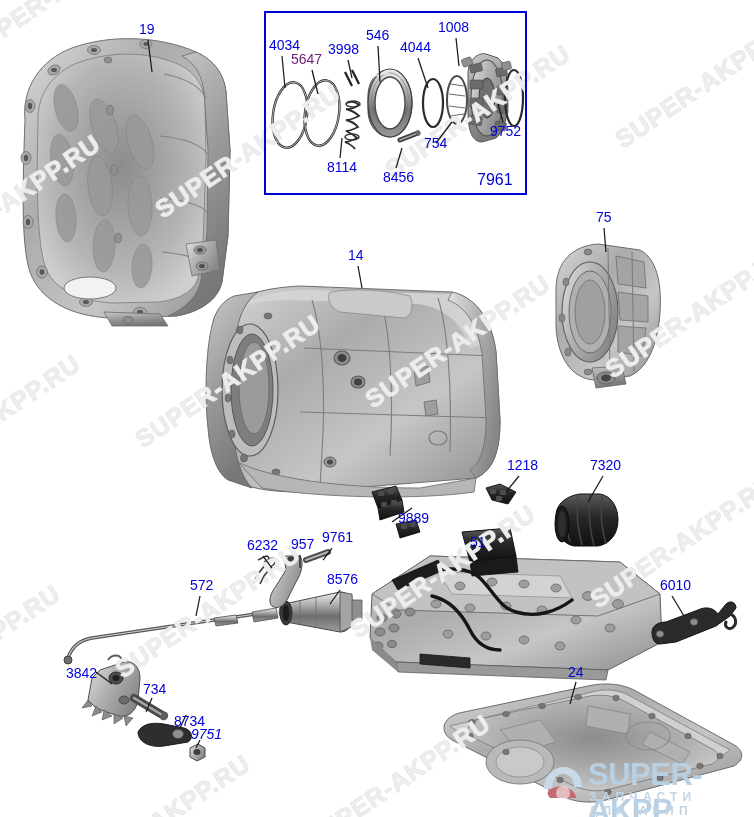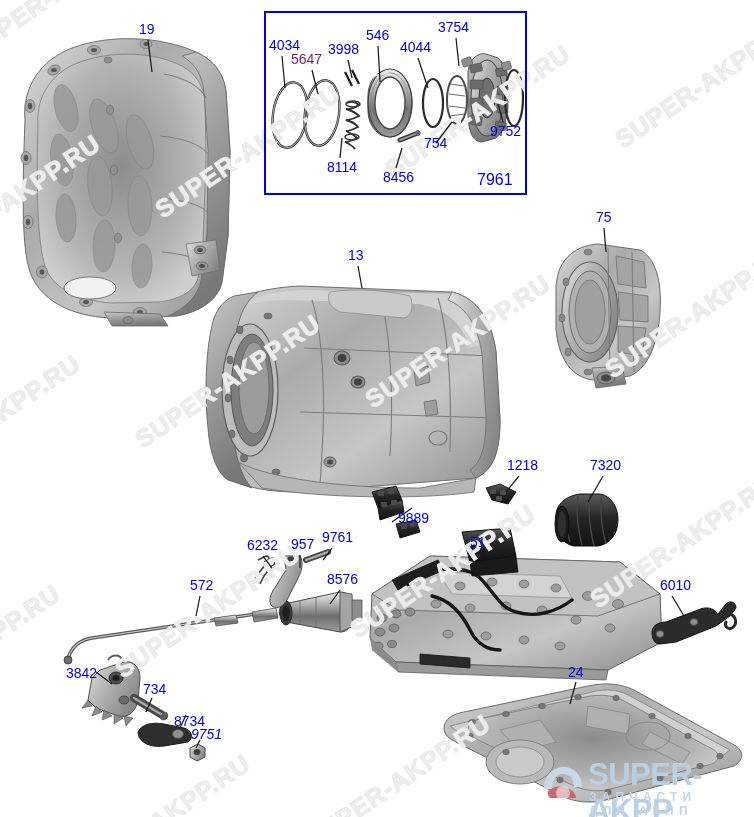--- a/index.html
+++ b/index.html
@@ -612,27 +612,27 @@
       <path d="M576,682 L570,704" class="ld"></path>
     </svg>
 
   <div id="label-layer">
       <div class="lbl" style="left: 139px; top: 22px; color: rgb(0, 0, 216);">19</div>
       <div class="lbl" style="left: 269px; top: 38px; color: rgb(0, 0, 216);">4034</div>
       <div class="lbl" style="left: 291px; top: 52px; color: #701a75;">5647</div>
       <div class="lbl" style="left: 328px; top: 42px; color: rgb(0, 0, 216);">3998</div>
       <div class="lbl" style="left: 366px; top: 28px; color: rgb(0, 0, 216);">546</div>
       <div class="lbl" style="left: 400px; top: 40px; color: rgb(0, 0, 216);">4044</div>
-      <div class="lbl" style="left: 438px; top: 20px; color: rgb(0, 0, 216);">3754</div>
+      <div class="lbl" style="left: 438px; top: 20px; color: rgb(0, 0, 216);">1008</div>
       <div class="lbl" style="left: 490px; top: 124px; color: rgb(0, 0, 216);">9752</div>
       <div class="lbl" style="left: 424px; top: 136px; color: rgb(0, 0, 216);">754</div>
       <div class="lbl" style="left: 383px; top: 170px; color: rgb(0, 0, 216);">8456</div>
       <div class="lbl" style="left: 327px; top: 160px; color: rgb(0, 0, 216);">8114</div>
       <div class="lbl big" style="left: 477px; top: 172px; color: rgb(0, 0, 216);">7961</div>
-      <div class="lbl" style="left: 348px; top: 248px; color: rgb(0, 0, 216);">13</div>
+      <div class="lbl" style="left: 348px; top: 248px; color: rgb(0, 0, 216);">14</div>
       <div class="lbl" style="left: 596px; top: 210px; color: rgb(0, 0, 216);">75</div>
       <div class="lbl" style="left: 507px; top: 458px; color: rgb(0, 0, 216);">1218</div>
       <div class="lbl" style="left: 590px; top: 458px; color: rgb(0, 0, 216);">7320</div>
       <div class="lbl" style="left: 398px; top: 511px; color: rgb(0, 0, 216);">9889</div>
       <div class="lbl" style="left: 470px; top: 535px; color: rgb(0, 0, 216);">51</div>
       <div class="lbl" style="left: 247px; top: 538px; color: rgb(0, 0, 216);">6232</div>
       <div class="lbl" style="left: 291px; top: 537px; color: rgb(0, 0, 216);">957</div>
       <div class="lbl" style="left: 322px; top: 530px; color: rgb(0, 0, 216);">9761</div>
       <div class="lbl" style="left: 327px; top: 572px; color: rgb(0, 0, 216);">8576</div>
       <div class="lbl" style="left: 190px; top: 578px; color: rgb(0, 0, 216);">572</div>

